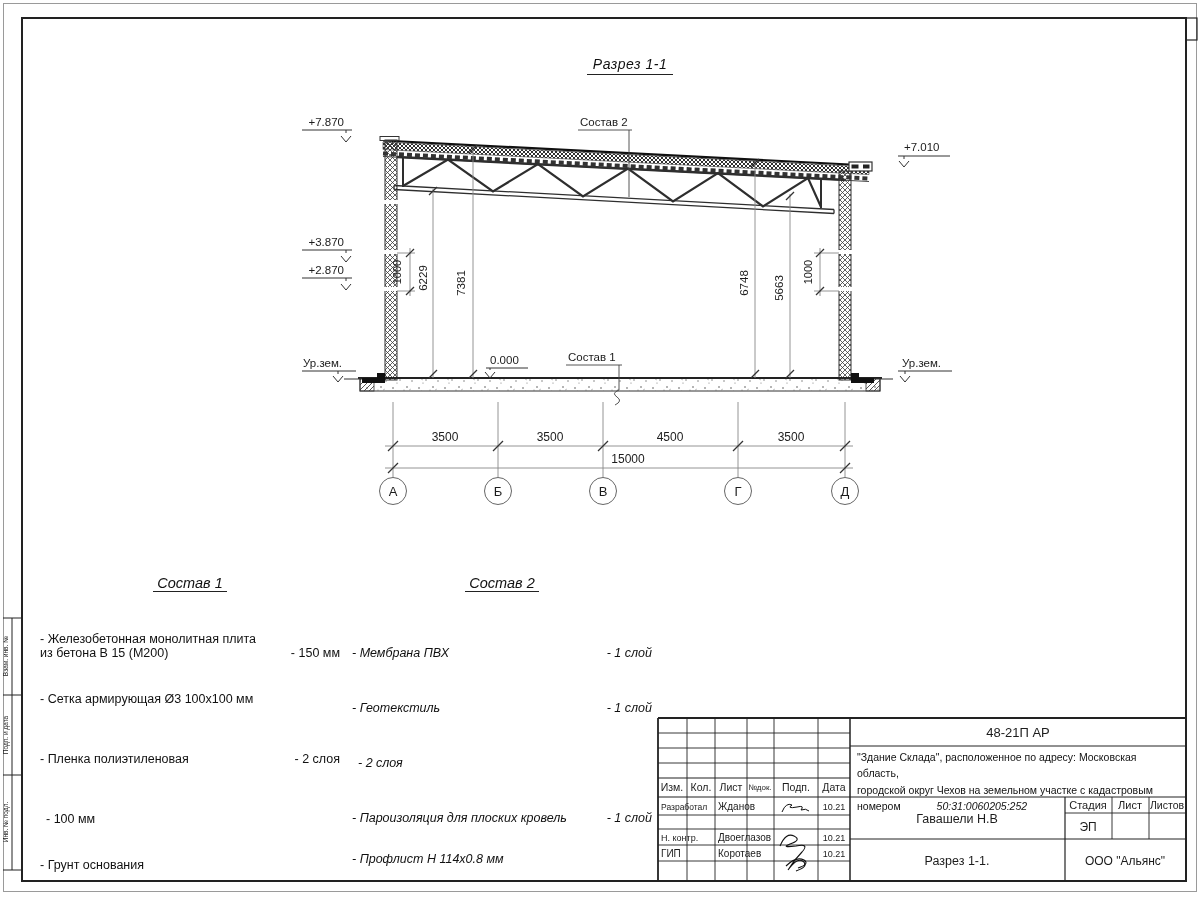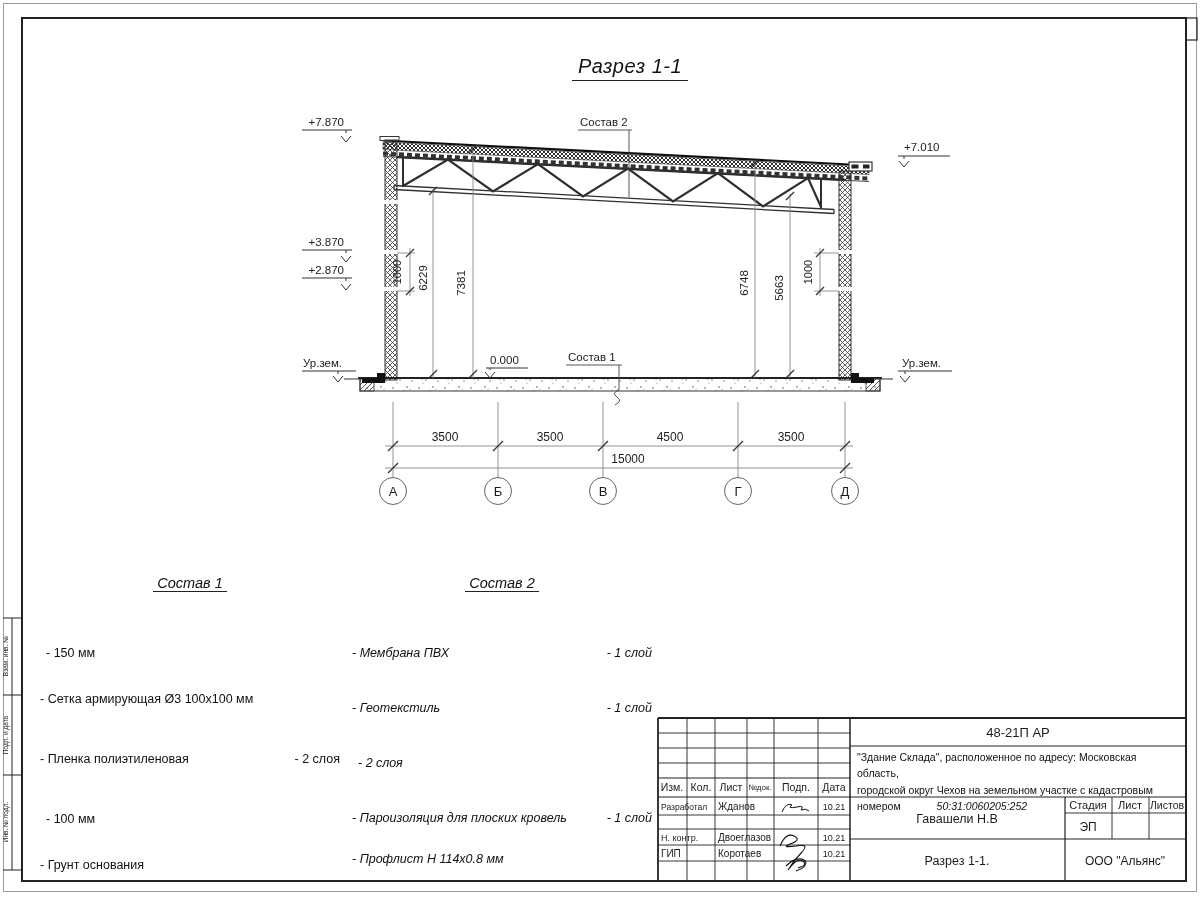--- a/index.html
+++ b/index.html
@@ -1,21 +1,21 @@
 <!DOCTYPE html>
 <html><head>
 <meta charset="utf-8">
 <style>
   html,body{margin:0;padding:0;background:#fff;}
   body{width:1200px;height:900px;position:relative;font-family:"Liberation Sans",sans-serif;color:#111;overflow:hidden;}
   #linework{position:absolute;left:0;top:0;width:1200px;height:900px;}
   svg text{font-family:"Liberation Sans",sans-serif;fill:#1c1c1c;}
   .ov{position:absolute;}
   .sheet-title{left:500px;top:55px;width:260px;text-align:center;}
-  .sheet-title span{display:inline-block;font-style:italic;font-size:20px;letter-spacing:.5px;border-bottom:1.3px solid #222;padding:0 6px 2px 6px;}
+  .sheet-title span{display:inline-block;font-style:italic;font-size:14px;letter-spacing:.5px;border-bottom:1.3px solid #222;padding:0 6px 2px 6px;}
   .sostav{width:300px;font-size:12.5px;line-height:14px;}
   .sostav .hd{text-align:center;margin-bottom:23px;}
   .sostav .hd span{display:inline-block;font-style:italic;font-size:14.5px;border-bottom:1px solid #222;padding:0 4px 1px 4px;}
   .s-item{display:flex;justify-content:space-between;align-items:flex-end;}
   .s-item .txt{white-space:pre-line;}
   .s-item .val{flex:none;padding-left:6px;white-space:nowrap;margin-top:31px;}
   #sostav1{left:40px;top:576px;}
   #sostav1 .s-item{margin-bottom:15px;}
   #sostav2{left:352px;top:576px;}
   #sostav2 .s-item{margin-bottom:10px;font-style:italic;}
@@ -249,20 +249,22 @@
   <text x="1125" y="865" font-size="12" text-anchor="middle">ООО "Альянс"</text>
 </svg>
 
 <div class="ov sheet-title">
   <span>Разрез 1-1</span>
 </div>
 
 <div class="ov sostav" id="sostav1">
   <div class="hd"><span>Состав 1</span></div>
   <div class="s-item">
+      <span class="txt">- Железобетонная  монолитная плита
+из бетона В 15 (М200)</span>
       <span class="val">- 150 мм</span>
     </div>
   <div class="s-item">
       <span class="txt">- Сетка армирующая Ø3 100х100 мм</span>
       <span class="val"></span>
     </div>
   <div class="s-item">
       <span class="txt">- Пленка полиэтиленовая</span>
       <span class="val">-  2 слоя</span>
     </div>

